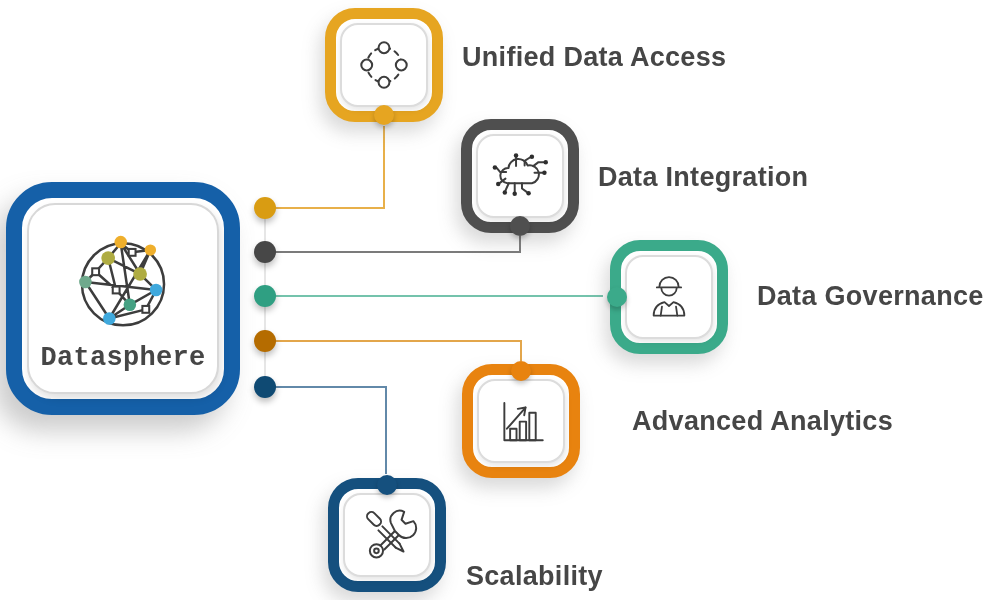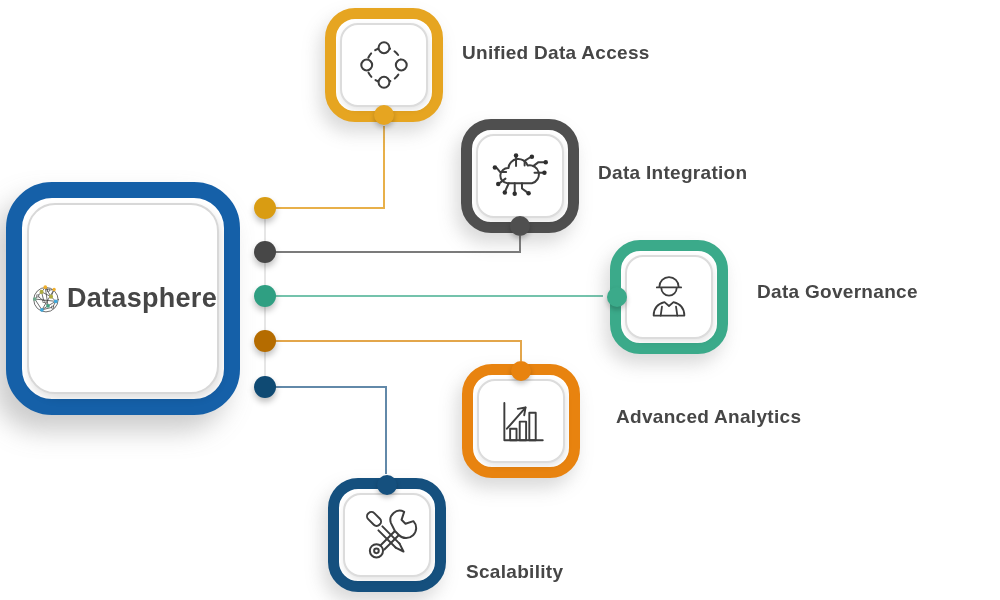--- a/index.html
+++ b/index.html
@@ -8,22 +8,22 @@
     font-family:"Liberation Sans",sans-serif;
   }
   
   .hub{
     position:absolute;left:6px;top:182px;width:234px;height:233px;box-sizing:border-box;
     border:16px solid #1560A8;border-radius:46px;background:#fff;padding:5px;
     box-shadow:-12px 16px 26px rgba(110,110,110,.35);z-index:3;
   }
   .hub-card{
     width:100%;height:100%;box-sizing:border-box;border:2px solid #d8d8d8;border-radius:28px;
-    background:#fff;display:flex;flex-direction:row;align-items:center;justify-content:center;
-    gap:4px;box-shadow:2px 5px 9px rgba(0,0,0,.12);
+    background:#fff;display:flex;flex-direction:column;align-items:center;justify-content:center;
+    gap:4px;box-shadow:2px 5px 9px rgba(0,0,0,.12);font-family:Liberation Mono, monospace;
   }
   .hub-label{font-size:27px;font-weight:700;color:#464646;letter-spacing:.3px;}
   
   .fbox{
     position:absolute;width:118px;height:114px;box-sizing:border-box;
     border-width:11px;border-style:solid;border-radius:30px;background:#fff;padding:4px;
     box-shadow:-5px 10px 18px rgba(120,120,120,.28);z-index:3;
   }
   .fcard{
     width:100%;height:100%;box-sizing:border-box;border:2px solid #dcdcdc;border-radius:18px;
@@ -35,23 +35,23 @@
   .f2{left:610px;top:240px;border-color:#3BAA8A;}
   .f3{left:462px;top:364px;border-color:#E8830F;}
   .f4{left:328px;top:478px;border-color:#15507E;}
   .knob{position:absolute;width:20px;height:20px;border-radius:50%;box-shadow:0 3px 5px rgba(0,0,0,.22);}
   .kb{left:50%;transform:translateX(-50%);bottom:-14px;}
   .kt{left:50%;transform:translateX(-50%);top:-14px;}
   .kl{top:50%;transform:translateY(-50%);left:-14px;}
   .f0 .knob{background:#E6A521;} .f1 .knob{background:#4F4F4F;}
   .f2 .knob{background:#3BAA8A;} .f3 .knob{background:#E8830F;} .f4 .knob{background:#15507E;}
   
-  .flabel{position:absolute;font-size:19px;font-weight:700;color:#464646;letter-spacing:.3px;white-space:nowrap;z-index:4;}
+  .flabel{position:absolute;font-size:27px;font-weight:700;color:#464646;letter-spacing:.3px;white-space:nowrap;z-index:4;}
   .l0{left:462px;top:42px;} .l1{left:598px;top:162px;} .l2{left:757px;top:281px;}
-  .l3{left:616px;top:406px;} .l4{left:466px;top:515px;margin-top:46px;}
+  .l3{left:632px;top:406px;} .l4{left:466px;top:515px;margin-top:46px;}
   
   .line{position:absolute;z-index:1;}
   #spine{left:264px;top:208px;width:2px;height:180px;background:#E6E6E6;z-index:0;}
   #line-gold-h{left:265px;top:207px;width:119px;height:2px;background:#E8B04A;}
   #line-gold-v{left:383px;top:126px;width:2px;height:83px;background:#E8B04A;}
   #line-gray-h{left:265px;top:251px;width:255px;height:2px;background:#7B7B7B;}
   #line-gray-v{left:519px;top:236px;width:2px;height:17px;background:#7B7B7B;}
   #line-teal-h{left:265px;top:295px;width:338px;height:2px;background:#74C3AC;}
   #line-orange-h{left:265px;top:340px;width:257px;height:2px;background:#E3A64B;}
   #line-orange-v{left:520px;top:341px;width:2px;height:20px;background:#E3A64B;}

